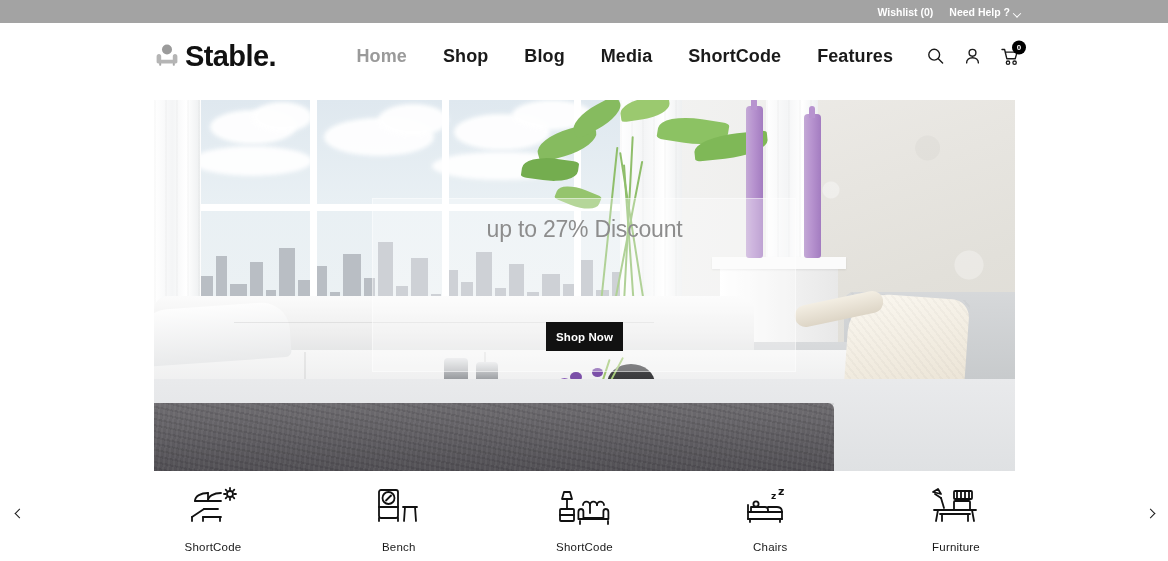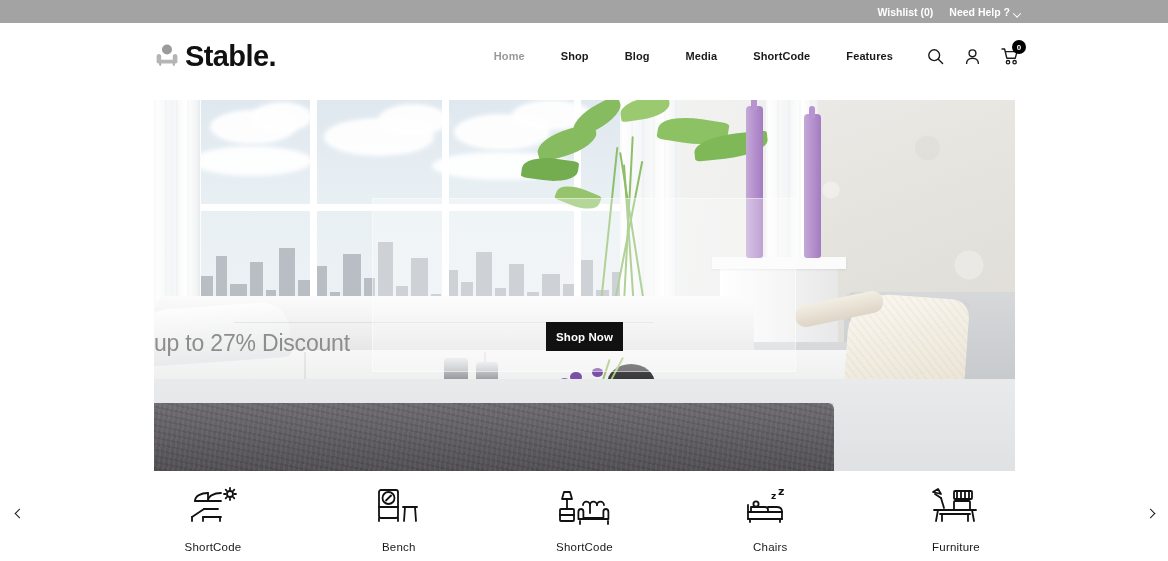--- a/index.html
+++ b/index.html
@@ -45,21 +45,21 @@
     display:flex; align-items:center; gap:5px; cursor:pointer;
   }
   .logo-text{
     font-size:29px; font-weight:bold; color:#111111; letter-spacing:-.6px;
   }
   .nav{
     position:absolute; right:148px; top:50%; transform:translateY(-50%);
     display:flex; align-items:center; gap:0px; white-space:nowrap;
   }
   .nav-item{
-    font-size:11px; color:#1a1a1a; font-weight:600;
+    font-size:18px; color:#1a1a1a; font-weight:600;
     padding:0 18px; cursor:pointer; letter-spacing:.1px;
   }
   .nav-item.active{ color:#9a9a9a; }
   .nav-icons{ display:flex; align-items:center; gap:20px; margin-left:16px; }
   .icon-btn{ cursor:pointer; display:flex; align-items:center; position:relative; }
   .cart-badge{
     position:absolute; top:-7px; right:-6px;
     width:14px; height:14px; border-radius:50%;
     background:#000; color:#fff; font-size:8px;
     display:flex; align-items:center; justify-content:center;
@@ -239,21 +239,21 @@
   }
 
   
   .hero-overlay{
     position:absolute; left:218px; top:98px; width:424px; height:174px;
     background:rgba(255,255,255,.30);
     border:1px solid rgba(255,255,255,.45);
   }
   .hero-text{
     position:absolute; left:0; top:0; width:100%; height:100%;
-    display:flex; flex-direction:row; align-items:center;
+    display:flex; flex-direction:column; align-items:center;
     pointer-events:none;
   }
   .hero-sub{
     margin-top:116px; font-size:23px; color:#8d8d8d; font-weight:400;
     letter-spacing:-.2px;
   }
   .hero-title{
     margin-top:8px; font-size:39px; font-weight:bold; color:#111111;
     letter-spacing:-1.2px; white-space:nowrap;
   }

